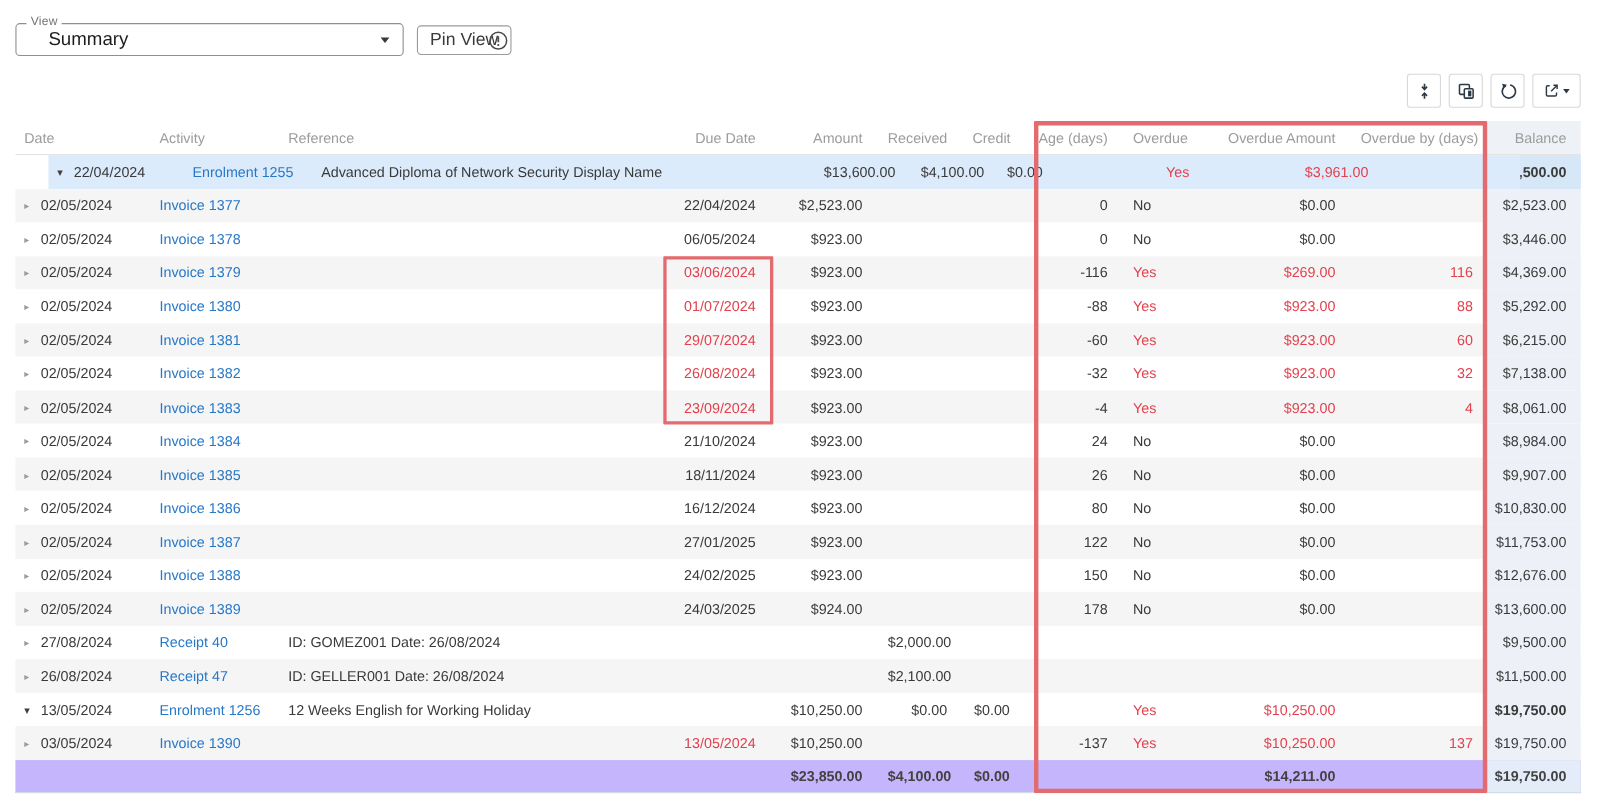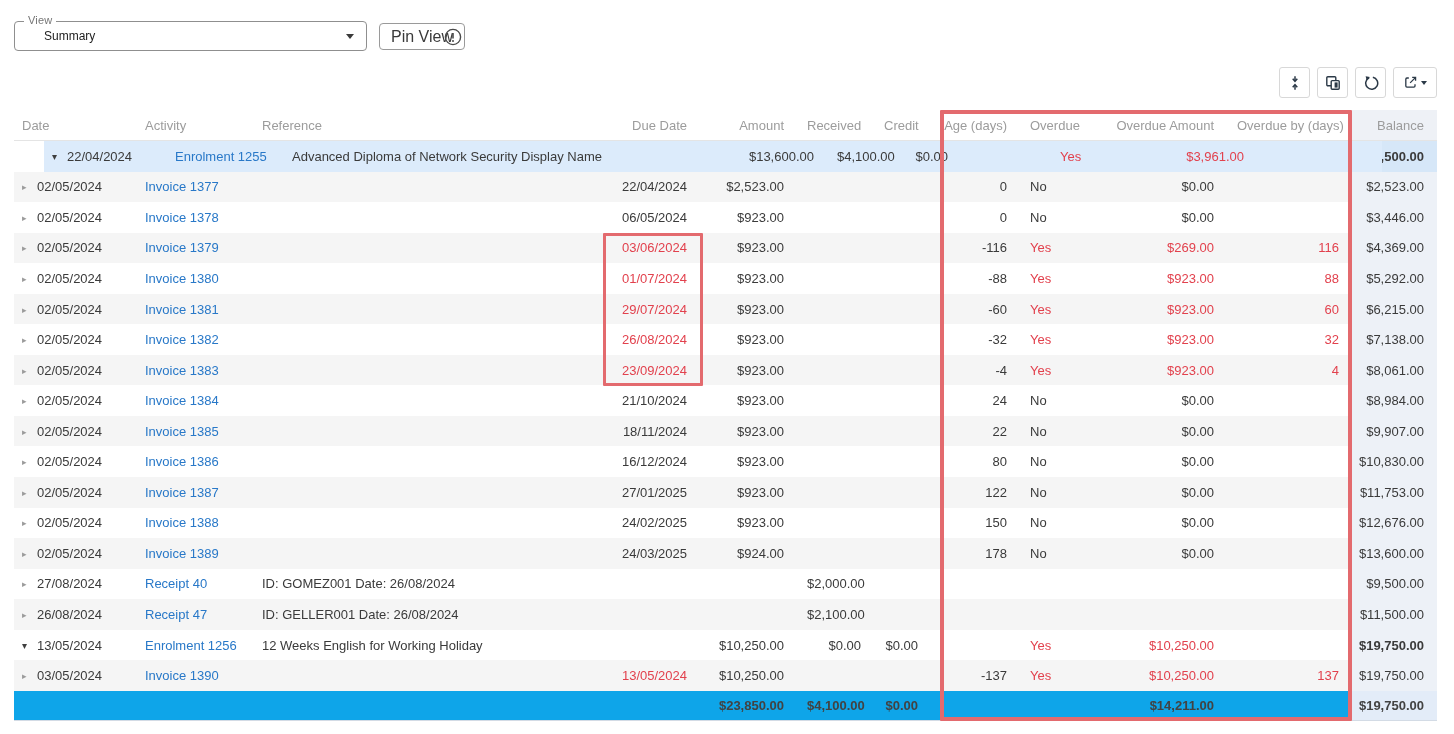--- a/index.html
+++ b/index.html
@@ -4,21 +4,21 @@
 <style>
   * { box-sizing: border-box; margin: 0; padding: 0; }
   html,body { width:1454px; height:734px; background:#fff; overflow:hidden; }
   body { font-family:"Liberation Sans", sans-serif; position:relative; }
 
   
   .select-field { position:absolute; left:14px; top:21px; width:353px; height:30px;
     border:1px solid #8f8f8f; border-radius:4px; background:#fff; cursor:pointer;padding-left:19px; }
   .select-label { position:absolute; left:9px; top:-8px; background:#fff; padding:0 4px;
     font-size:11px; color:#757575; letter-spacing:.2px; }
-  .select-value { line-height:28px; padding-left:10px; font-size:12px; color:#1d1d1d; }
+  .select-value { line-height:28px; padding-left:10px; font-size:17px; color:#1d1d1d; }
   .select-caret { position:absolute; right:12px; top:12px; width:0; height:0;
     border-left:4.5px solid transparent; border-right:4.5px solid transparent;
     border-top:5.5px solid #3a3a3a; }
   .pin-btn { position:absolute; left:379px; top:23px; height:27px; padding:0 11px;
     border:1px solid #9a9a9a; border-radius:4px; background:#fff; font-size:16px;
     color:#3a3a3a; font-family:"Liberation Sans",sans-serif; cursor:pointer; }
   .info-wrap { position:absolute; left:444px; top:28px; width:18px; height:18px; color:#4a4a4a; }
 
   
   .toolbar { position:absolute; top:67px; right:17px; display:flex; gap:7px; }
@@ -31,21 +31,21 @@
 
   
   .table-wrap { position:absolute; left:14px; top:110px; width:1423px; }
   .grid-row { display:grid;
     grid-template-columns:121px 117px 345px 103px 97px 77px 57px 89px 72px 135px 125px 1fr;
     align-items:center; }
   .thead { height:31px; border-bottom:1px solid #e4e4e4; color:#9c9c9c; font-size:13px; }
   .trow { height:30.55px; font-size:13px; color:#3a3a3a; }
   .trow.stripe { background:#f5f5f5; }
   .trow.selected { background:#dcebfb;margin-left:30px; }
-  .trow.totals { background:#0ea5e9; border-bottom:1px solid #d3dbe5; }
+  .trow.totals { background:#c4b5fd; border-bottom:1px solid #d3dbe5; }
   .trow.totals .cell { font-weight:bold; color:#424242; }
   .cell { padding:0 10px; white-space:nowrap; overflow:hidden; }
   .cell.r { text-align:right; padding-right:13px; }
   .cell.c-date { padding-left:8px; }
   .cell.c-bal { background:#edf1f7; height:100%; display:flex; align-items:center;
     justify-content:flex-end; }
   .trow.selected .cell.c-bal { background:#d6e7f8; }
   .trow.totals .cell.c-bal { background:#e3ecf8; }
   .thead .cell.c-bal { background:#eef1f6; color:#9c9c9c; }
   .bold { font-weight:bold; }
@@ -256,21 +256,21 @@
         <div class="cell r c-bal">$8,984.00</div>
       </div>
       <div class="grid-row trow stripe">
         <div class="cell c-date"><span class="caret">▸</span><span>02/05/2024</span></div>
         <div class="cell"><a class="link" href="#">Invoice 1385</a></div>
         <div class="cell"></div>
         <div class="cell r">18/11/2024</div>
         <div class="cell r">$923.00</div>
         <div class="cell r"></div>
         <div class="cell r"></div>
-        <div class="cell r">22</div>
+        <div class="cell r">26</div>
         <div class="cell">No</div>
         <div class="cell r">$0.00</div>
         <div class="cell r"></div>
         <div class="cell r c-bal">$9,907.00</div>
       </div>
       <div class="grid-row trow">
         <div class="cell c-date"><span class="caret">▸</span><span>02/05/2024</span></div>
         <div class="cell"><a class="link" href="#">Invoice 1386</a></div>
         <div class="cell"></div>
         <div class="cell r">16/12/2024</div>

